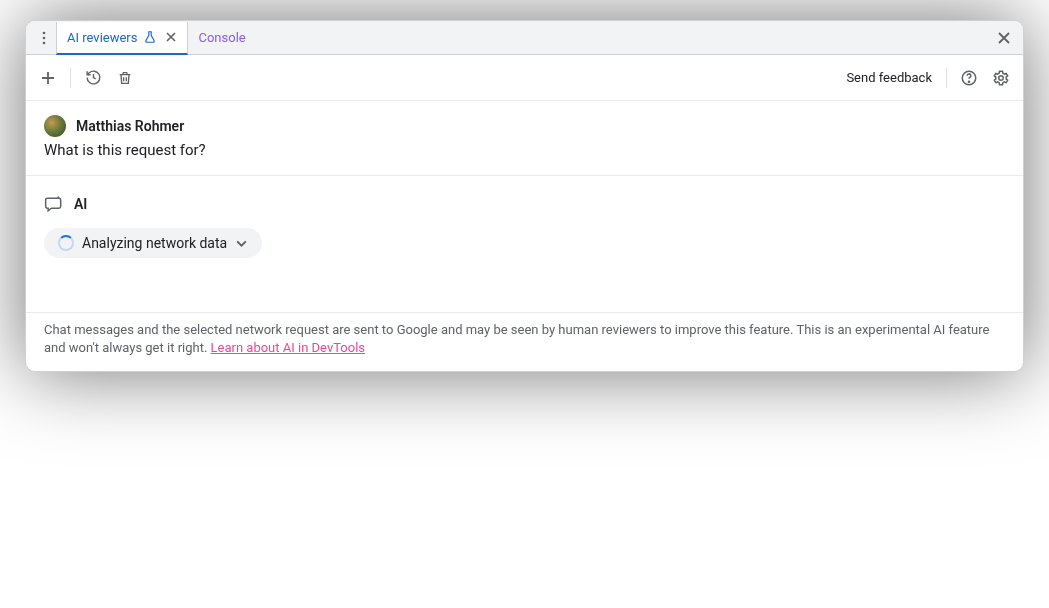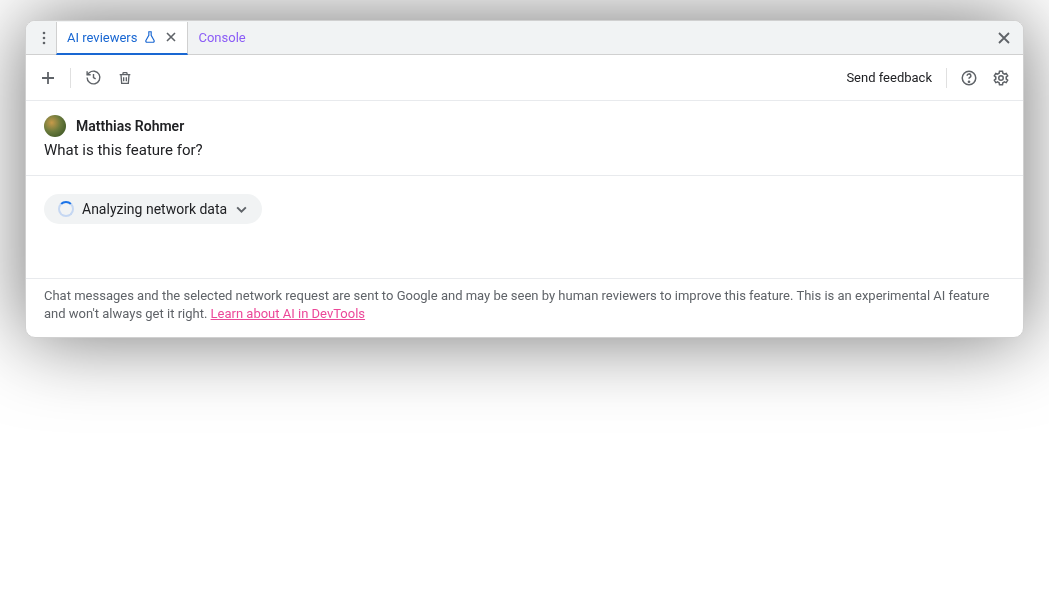--- a/index.html
+++ b/index.html
@@ -304,24 +304,33 @@
             <path d="M19 12a7 7 0 0 0-.1-1.2l2-1.6-2-3.4-2.4 1a7 7 0 0 0-2-1.2L14 3h-4l-.5 2.6a7 7 0 0 0-2 1.2l-2.4-1-2 3.4 2 1.6A7 7 0 0 0 5 12c0 .4 0 .8.1 1.2l-2 1.6 2 3.4 2.4-1a7 7 0 0 0 2 1.2L10 21h4l.5-2.6a7 7 0 0 0 2-1.2l2.4 1 2-3.4-2-1.6c.1-.4.1-.8.1-1.2z"></path>
           </svg>
     </div>
   </div>
 
   <div class="thread">
     <div class="user-row">
       <div class="avatar"></div>
       <div class="username">Matthias Rohmer</div>
     </div>
-    <div class="user-msg">What is this feature for?</div>
+    <div class="user-msg">What is this request for?</div>
 
     <div class="divider"></div>
 
+    <div class="ai-row">
+      <span class="ai-icon">
+        <svg width="20" height="20" viewBox="0 0 24 24" fill="none" stroke="currentColor" stroke-width="1.8">
+          <path d="M4 5h14a2 2 0 0 1 2 2v8a2 2 0 0 1-2 2H9l-4 3v-3H4a2 2 0 0 1-2-2V7a2 2 0 0 1 2-2z"></path>
+          <path d="M17 2l.6 1.4L19 4l-1.4.6L17 6l-.6-1.4L15 4l1.4-.6z" fill="currentColor" stroke="none"></path>
+        </svg>
+      </span>
+      <div class="ai-label">AI</div>
+    </div>
 
     <div class="status-chip">
       <div class="spinner"></div>
       <span>Analyzing network data</span>
       <span class="chev">
         <svg width="13" height="13" viewBox="0 0 12 12">
               <path d="M2 4l4 4 4-4" fill="none" stroke="currentColor" stroke-width="1.8"></path>
             </svg>
       </span>
     </div>

